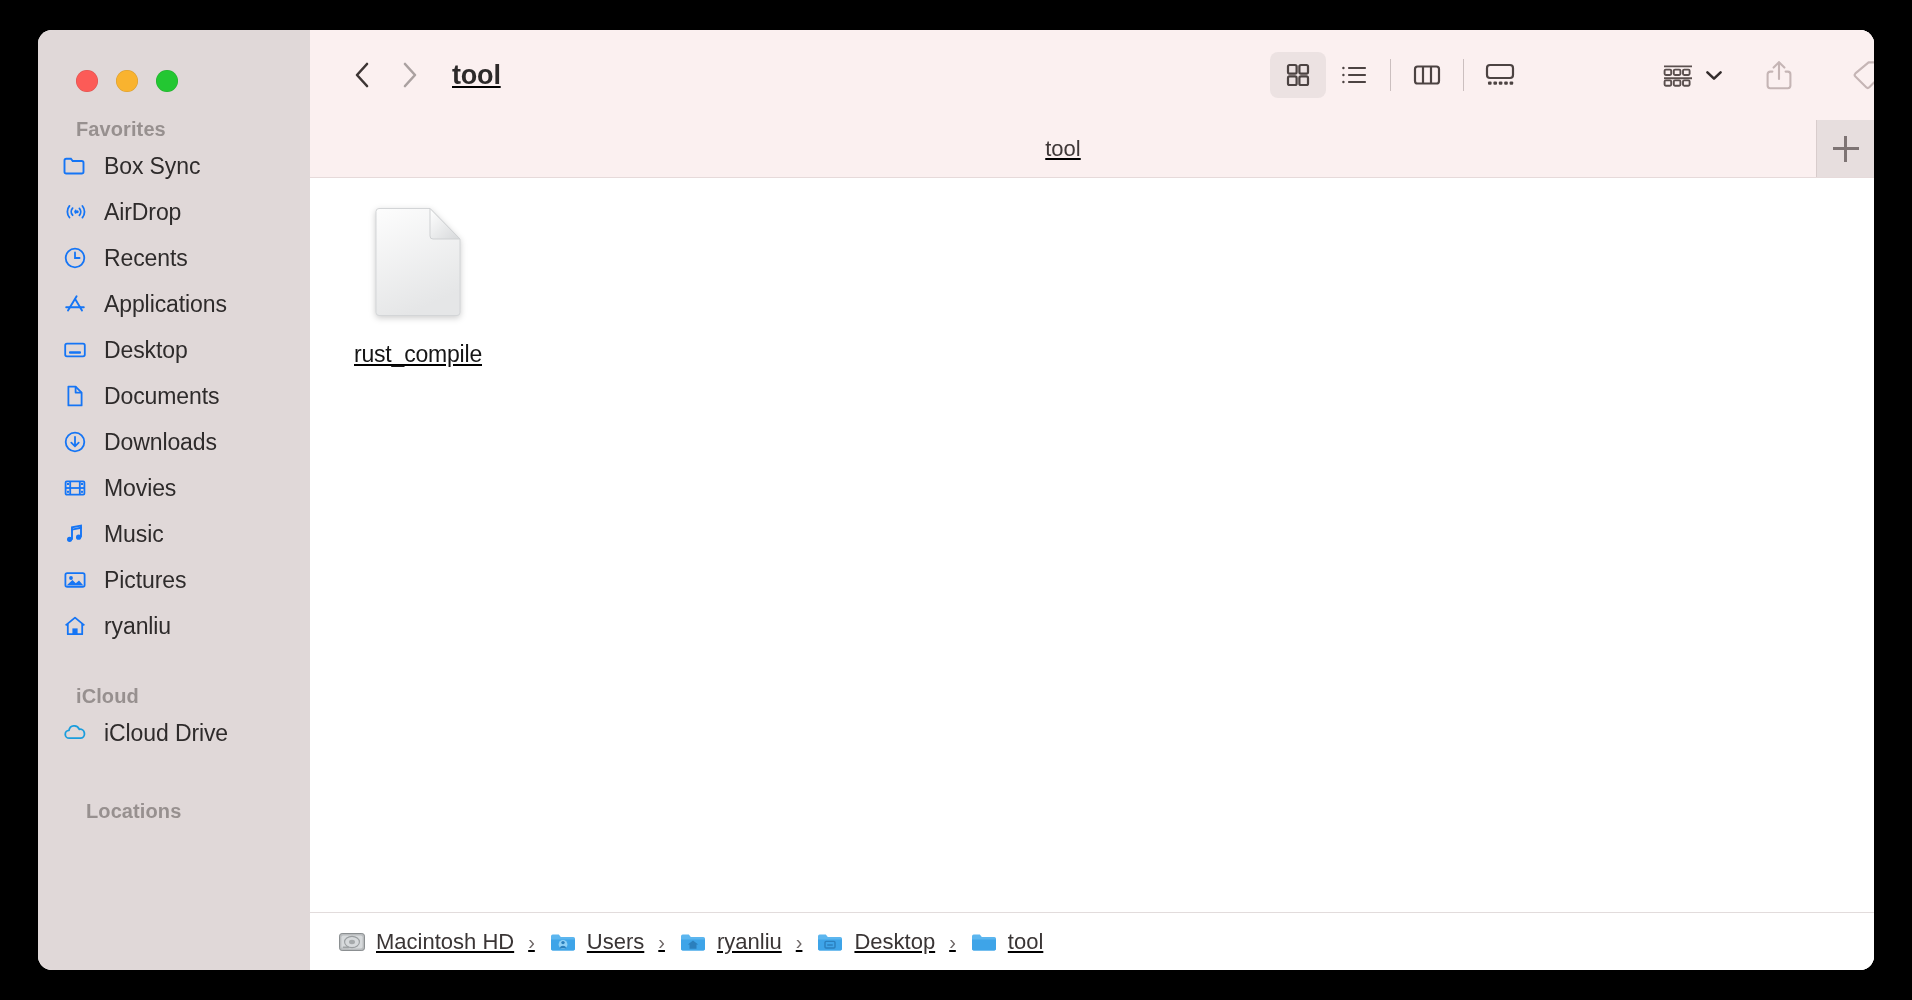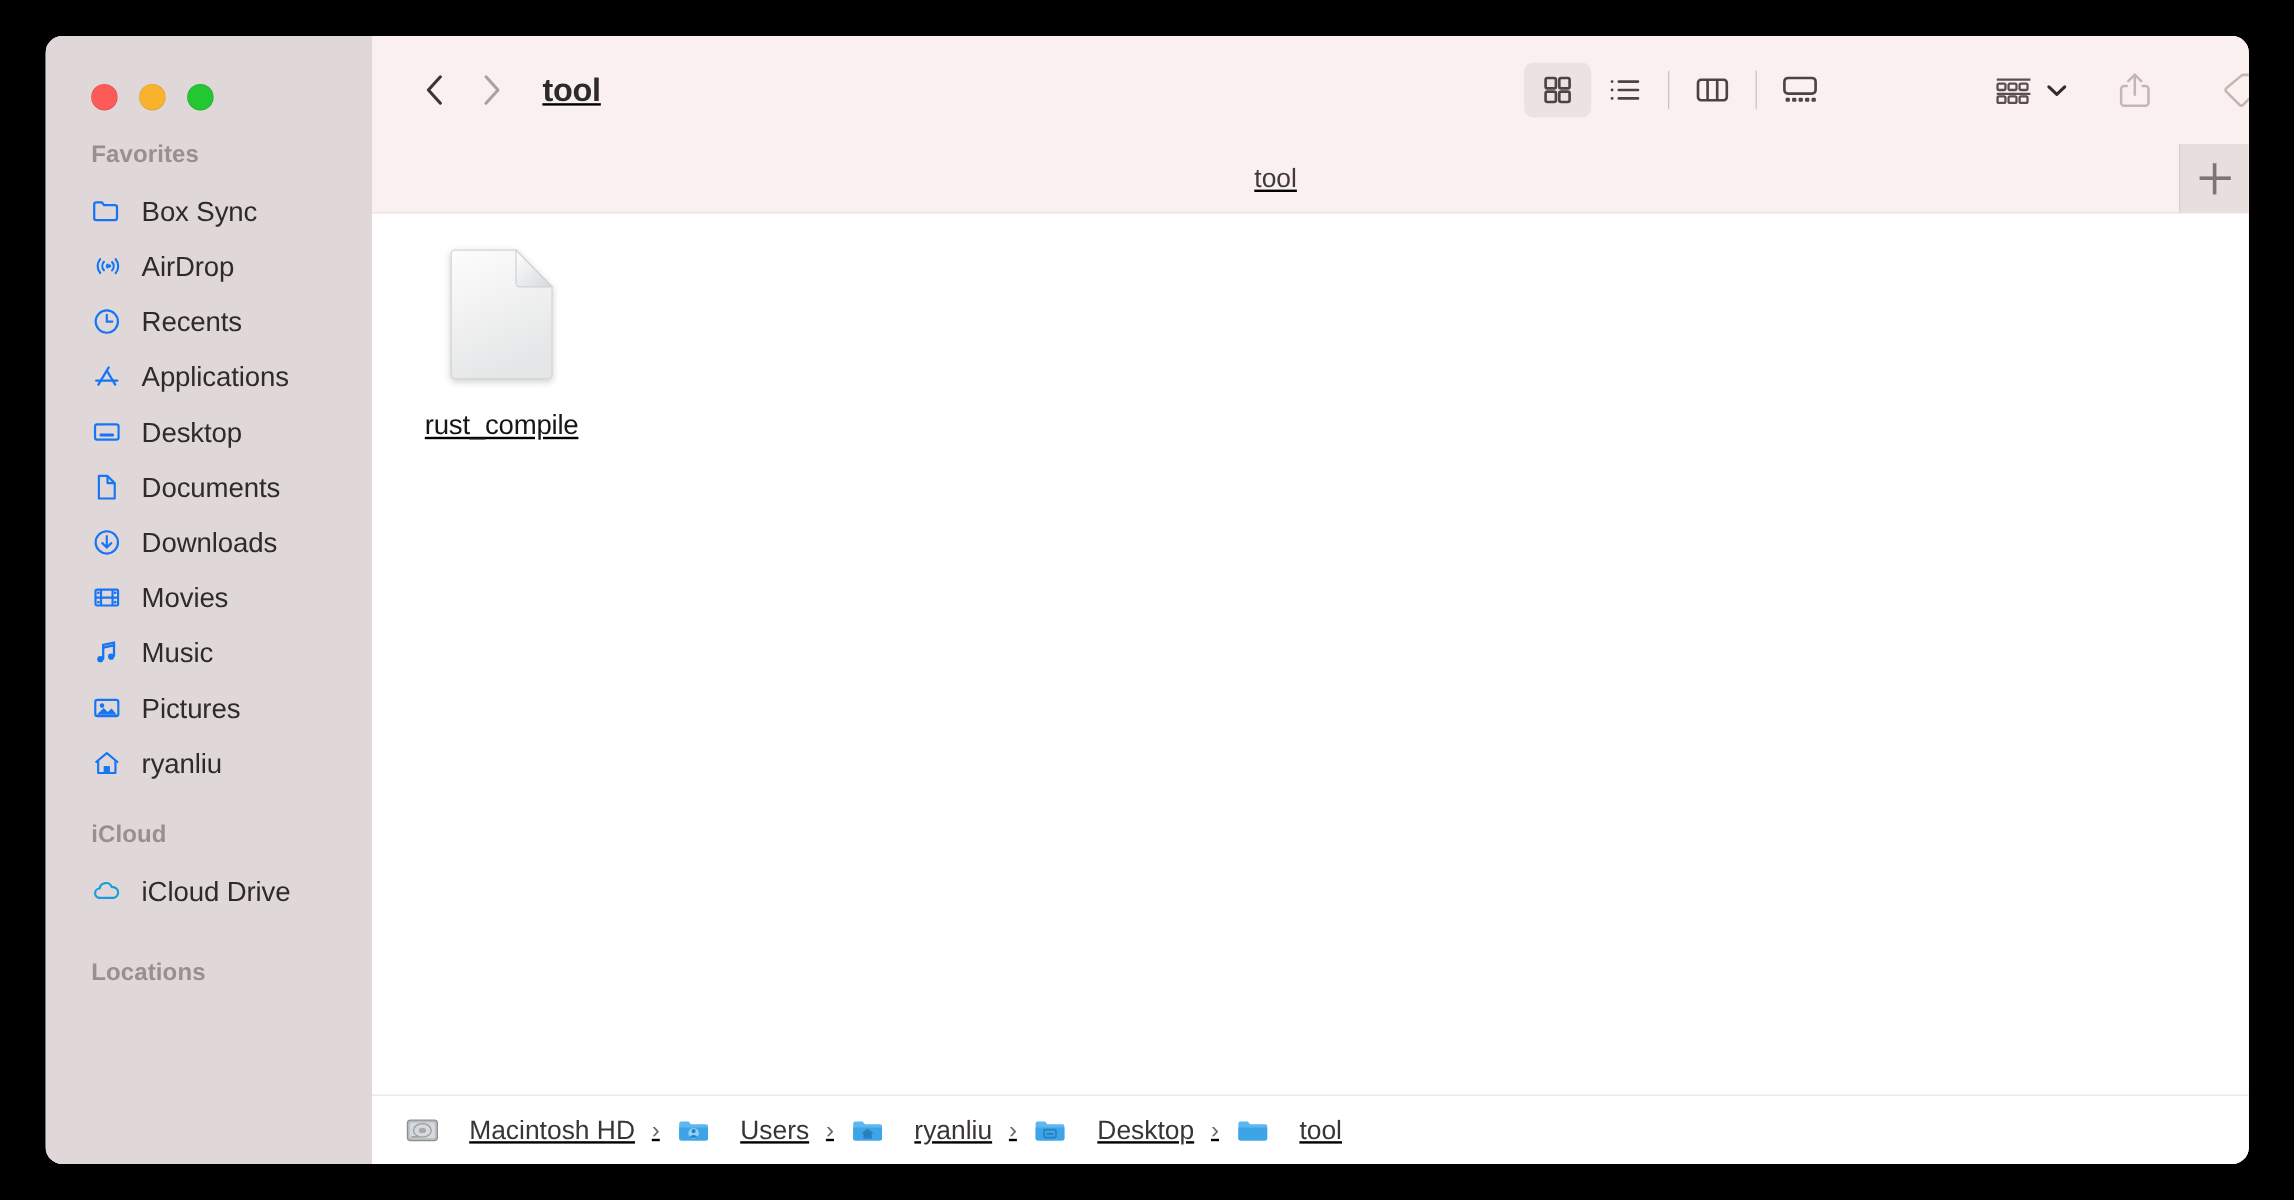--- a/index.html
+++ b/index.html
@@ -45,23 +45,22 @@
     font-size: 20px;
     font-weight: bold;
     color: #97908f;
     padding: 0 0 0 38px;
     margin-top: 26px;
     margin-bottom: 12px;
     letter-spacing: .1px;
   }
   .sb-item {
     display: flex;
-    align-items: center;
     height: 46px;
-    padding-left: 38px;
+    padding-left: 24px;
     gap: 16px;
     cursor: default;
   }
   .sb-icon {
     width: 26px; height: 26px;
     flex: 0 0 26px;
     display: flex; align-items: center; justify-content: center;
     color: #1575f5;
   }
   .sb-icon svg { display: block; }
@@ -213,21 +212,21 @@
     flex: 0 0 58px;
     background: #ffffff;
     border-top: 1px solid #e2dcdc;
     display: flex;
     align-items: center;
     padding-left: 28px;
     gap: 0;
   }
   .pcrumb {
     display: flex; align-items: center;
-    gap: 25px;
+    gap: 10px;
     cursor: default;
   }
   .pcrumb .plabel {
     font-size: 22px;
     color: #3a3535;
     white-space: nowrap;
   }
   .psep {
     font-size: 20px;
     color: #6d6666;
@@ -381,21 +380,21 @@
 
     <div class="sb-item">
       <span class="sb-icon">
         <svg width="26" height="26" viewBox="0 0 26 26" fill="none" stroke="#1a9ddd" stroke-width="1.8" stroke-linejoin="round">
           <path d="M7.3 18.2a3.9 3.9 0 0 1-.3-7.8 5.3 5.3 0 0 1 10.2-1.1 3.6 3.6 0 0 1 1.5 8.9z"></path>
         </svg>
       </span>
       <span class="sb-label">iCloud Drive</span>
     </div>
 
-    <div class="sb-section" style="margin-top:34px;">Locations</div>
+    <div class="sb-section" style="margin-top:34px;margin-left:10px;">Locations</div>
 
   </aside>
 
   <section class="main">
 
     <div class="toolbar">
 
       <div class="nav-btn">
         <svg width="26" height="32" viewBox="0 0 26 32" fill="none" stroke="#3d3534" stroke-width="2.6" stroke-linecap="round" stroke-linejoin="round">
           <path d="M17 5 7 16l10 11"></path>

